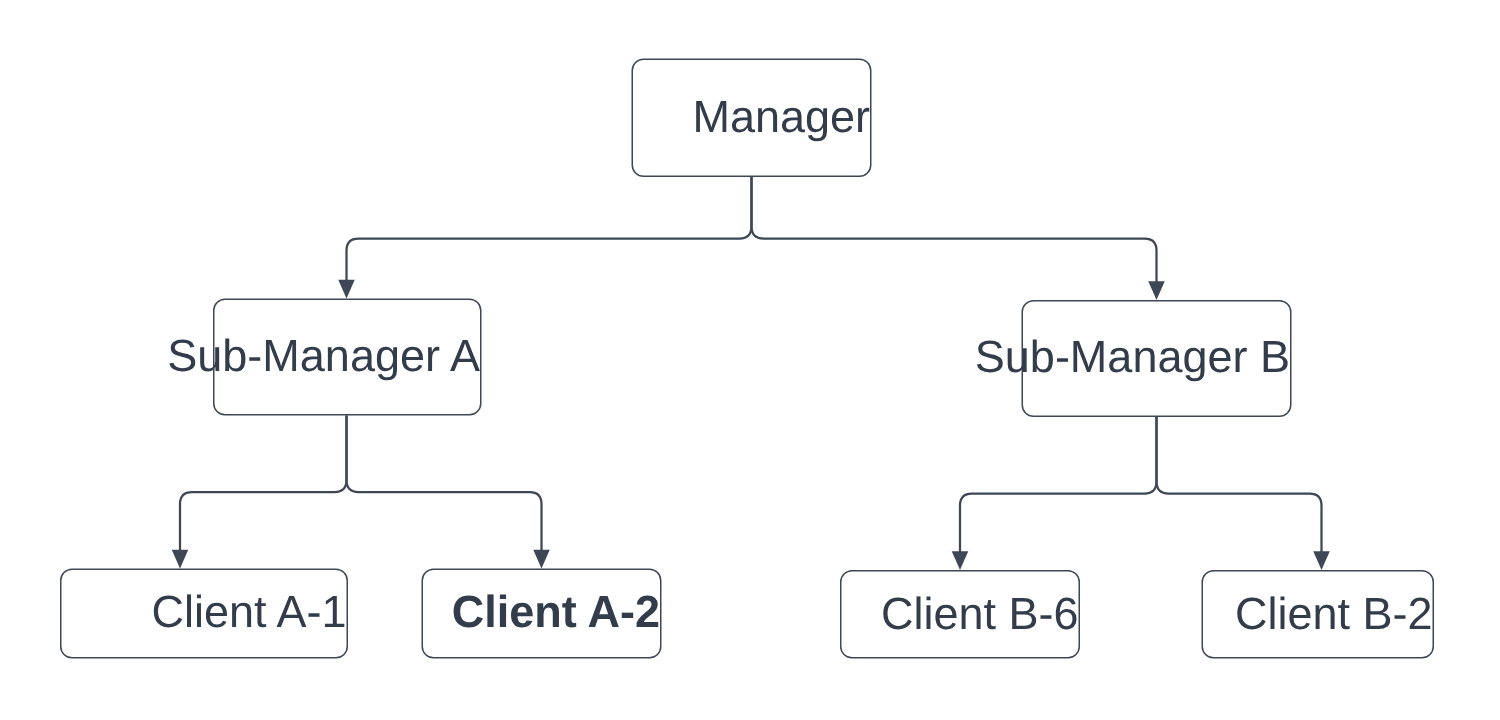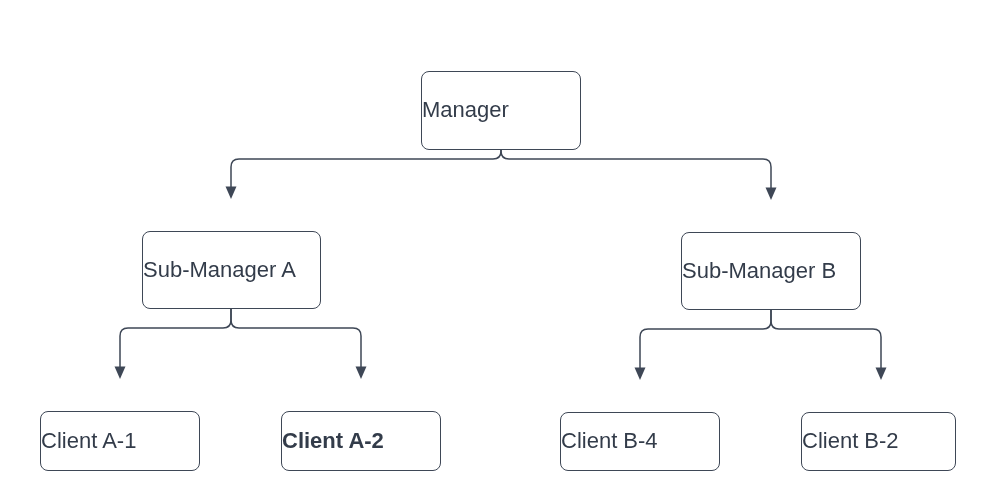--- a/index.html
+++ b/index.html
@@ -33,31 +33,30 @@
     stroke:none;
   }
   .node{
     position:absolute;
     box-sizing:border-box;
     background:var(--node-fill);
     border:1.5px solid var(--stroke);
     border-radius:8px;
     display:flex;
     align-items:center;
-    justify-content:flex-start;
+    justify-content:flex-end;
     color:var(--text);
-    font-size:22px;
+    font-size:30px;
     line-height:1.2;
     white-space:nowrap;
-    margin-top:32px;
   }
   .node-manager   {left:421px; top:39px;  width:160px; height:79px;}
   .node-sub-a     {left:142px; top:199px; width:179px; height:78px;}
   .node-sub-b     {left:681px; top:200px; width:180px; height:78px;}
-  .node-client-a1 {left:40px;  top:379px; width:160px; height:60px;}
+  .node-client-a1 {left:40px;  top:379px; width:192px; height:60px;}
   .node-client-a2 {left:281px; top:379px; width:160px; height:60px;font-weight:bold;}
   .node-client-b1 {left:560px; top:380px; width:160px; height:59px;}
   .node-client-b2 {left:801px; top:380px; width:155px; height:59px;}
 </style>
 </head>
 <body>
 
 <div class="canvas">
 
   <svg class="connectors" width="1000" height="480" viewBox="0 0 1000 480">
@@ -107,20 +106,20 @@
 
   <div class="node node-client-a1">
     <span>Client A-1</span>
   </div>
 
   <div class="node node-client-a2">
     <span>Client A-2</span>
   </div>
 
   <div class="node node-client-b1">
-    <span>Client B-4</span>
+    <span>Client B-6</span>
   </div>
 
   <div class="node node-client-b2">
     <span>Client B-2</span>
   </div>
 
 </div>
 
 </body></html>

